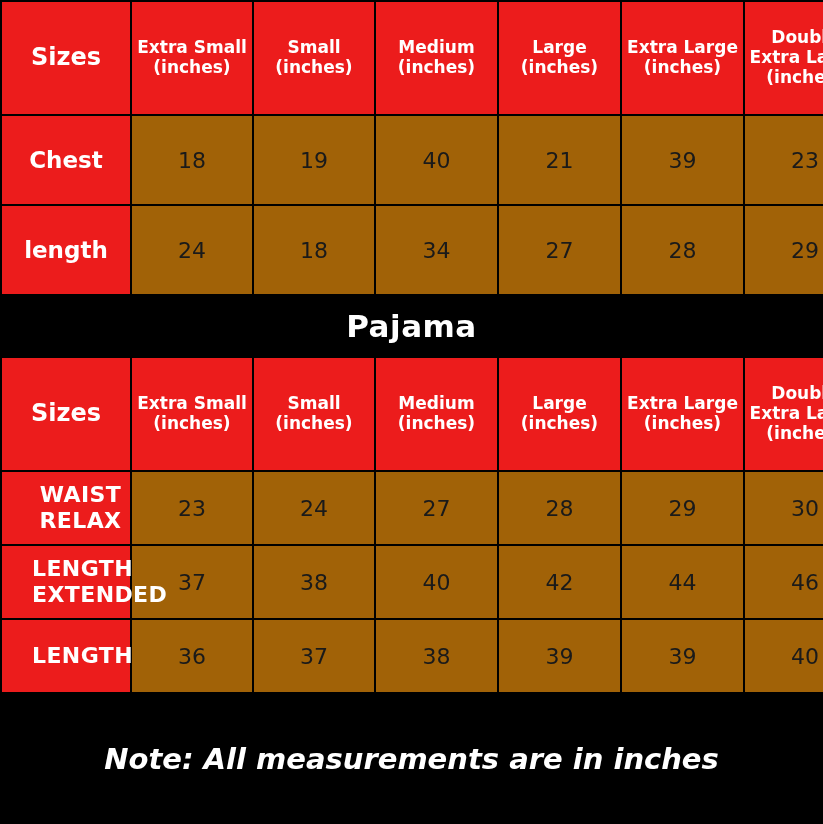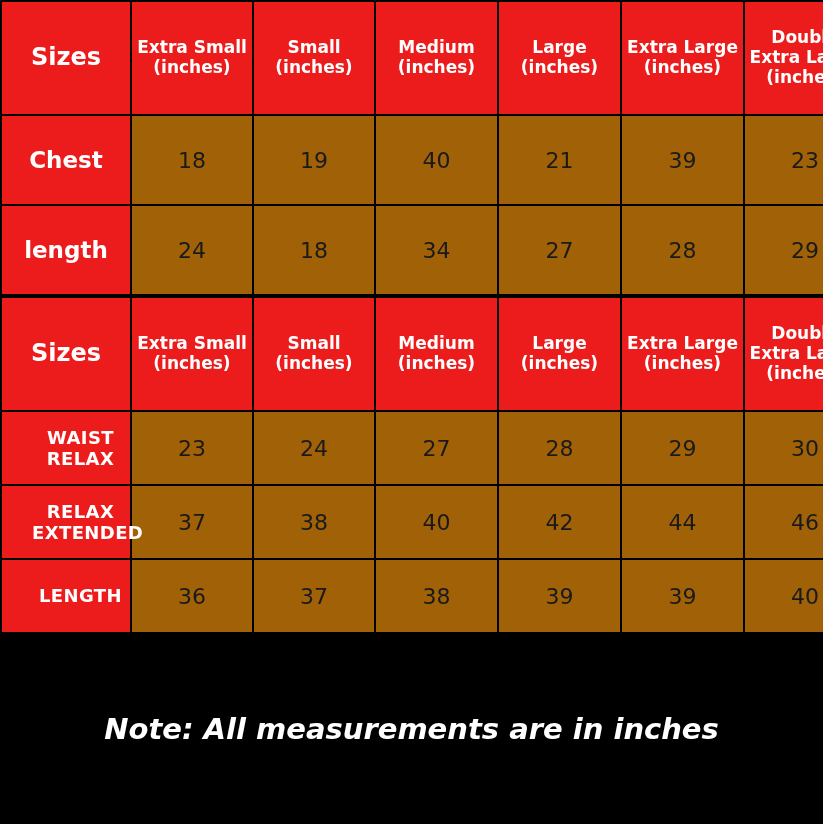--- a/index.html
+++ b/index.html
@@ -62,21 +62,21 @@
   }
   .rowlabel {
     background: #ec1c1c;
     color: #ffffff;
     font-weight: bold;
   }
   .t1 .rowlabel {
     font-size: 23px;
   }
   .t2 .rowlabel {
-    font-size: 18px;
+    font-size: 22px;
     line-height: 1.18;
     letter-spacing: 0.4px;
     padding-left: 30px;
   }
   .val {
     background: #a16207;
     color: #1a1a1a;
     font-size: 22px;
   }
   .t1 tr.datarow td { height: 86px; }
@@ -126,20 +126,21 @@
         <td class="val">24</td>
         <td class="val">18</td>
         <td class="val">34</td>
         <td class="val">27</td>
         <td class="val">28</td>
         <td class="val">29</td>
       </tr>
     </tbody>
   </table>
 
+  <div class="title title-2">Pajama</div>
 
   <table class="t2">
     <tbody>
       <tr class="hdr">
         <td class="sizes-cell" style="width:124px">Sizes</td>
         <td style="width:116px">Extra Small (inches)</td>
         <td style="width:116px">Small (inches)</td>
         <td style="width:117px">Medium (inches)</td>
         <td style="width:117px">Large (inches)</td>
         <td style="width:117px">Extra Large (inches)</td>
@@ -148,21 +149,21 @@
       <tr class="datarow">
         <td class="rowlabel">WAIST RELAX</td>
         <td class="val">23</td>
         <td class="val">24</td>
         <td class="val">27</td>
         <td class="val">28</td>
         <td class="val">29</td>
         <td class="val">30</td>
       </tr>
       <tr class="datarow">
-        <td class="rowlabel">RELAX EXTENDED</td>
+        <td class="rowlabel">LENGTH EXTENDED</td>
         <td class="val">37</td>
         <td class="val">38</td>
         <td class="val">40</td>
         <td class="val">42</td>
         <td class="val">44</td>
         <td class="val">46</td>
       </tr>
       <tr class="datarow">
         <td class="rowlabel">LENGTH</td>
         <td class="val">36</td>

